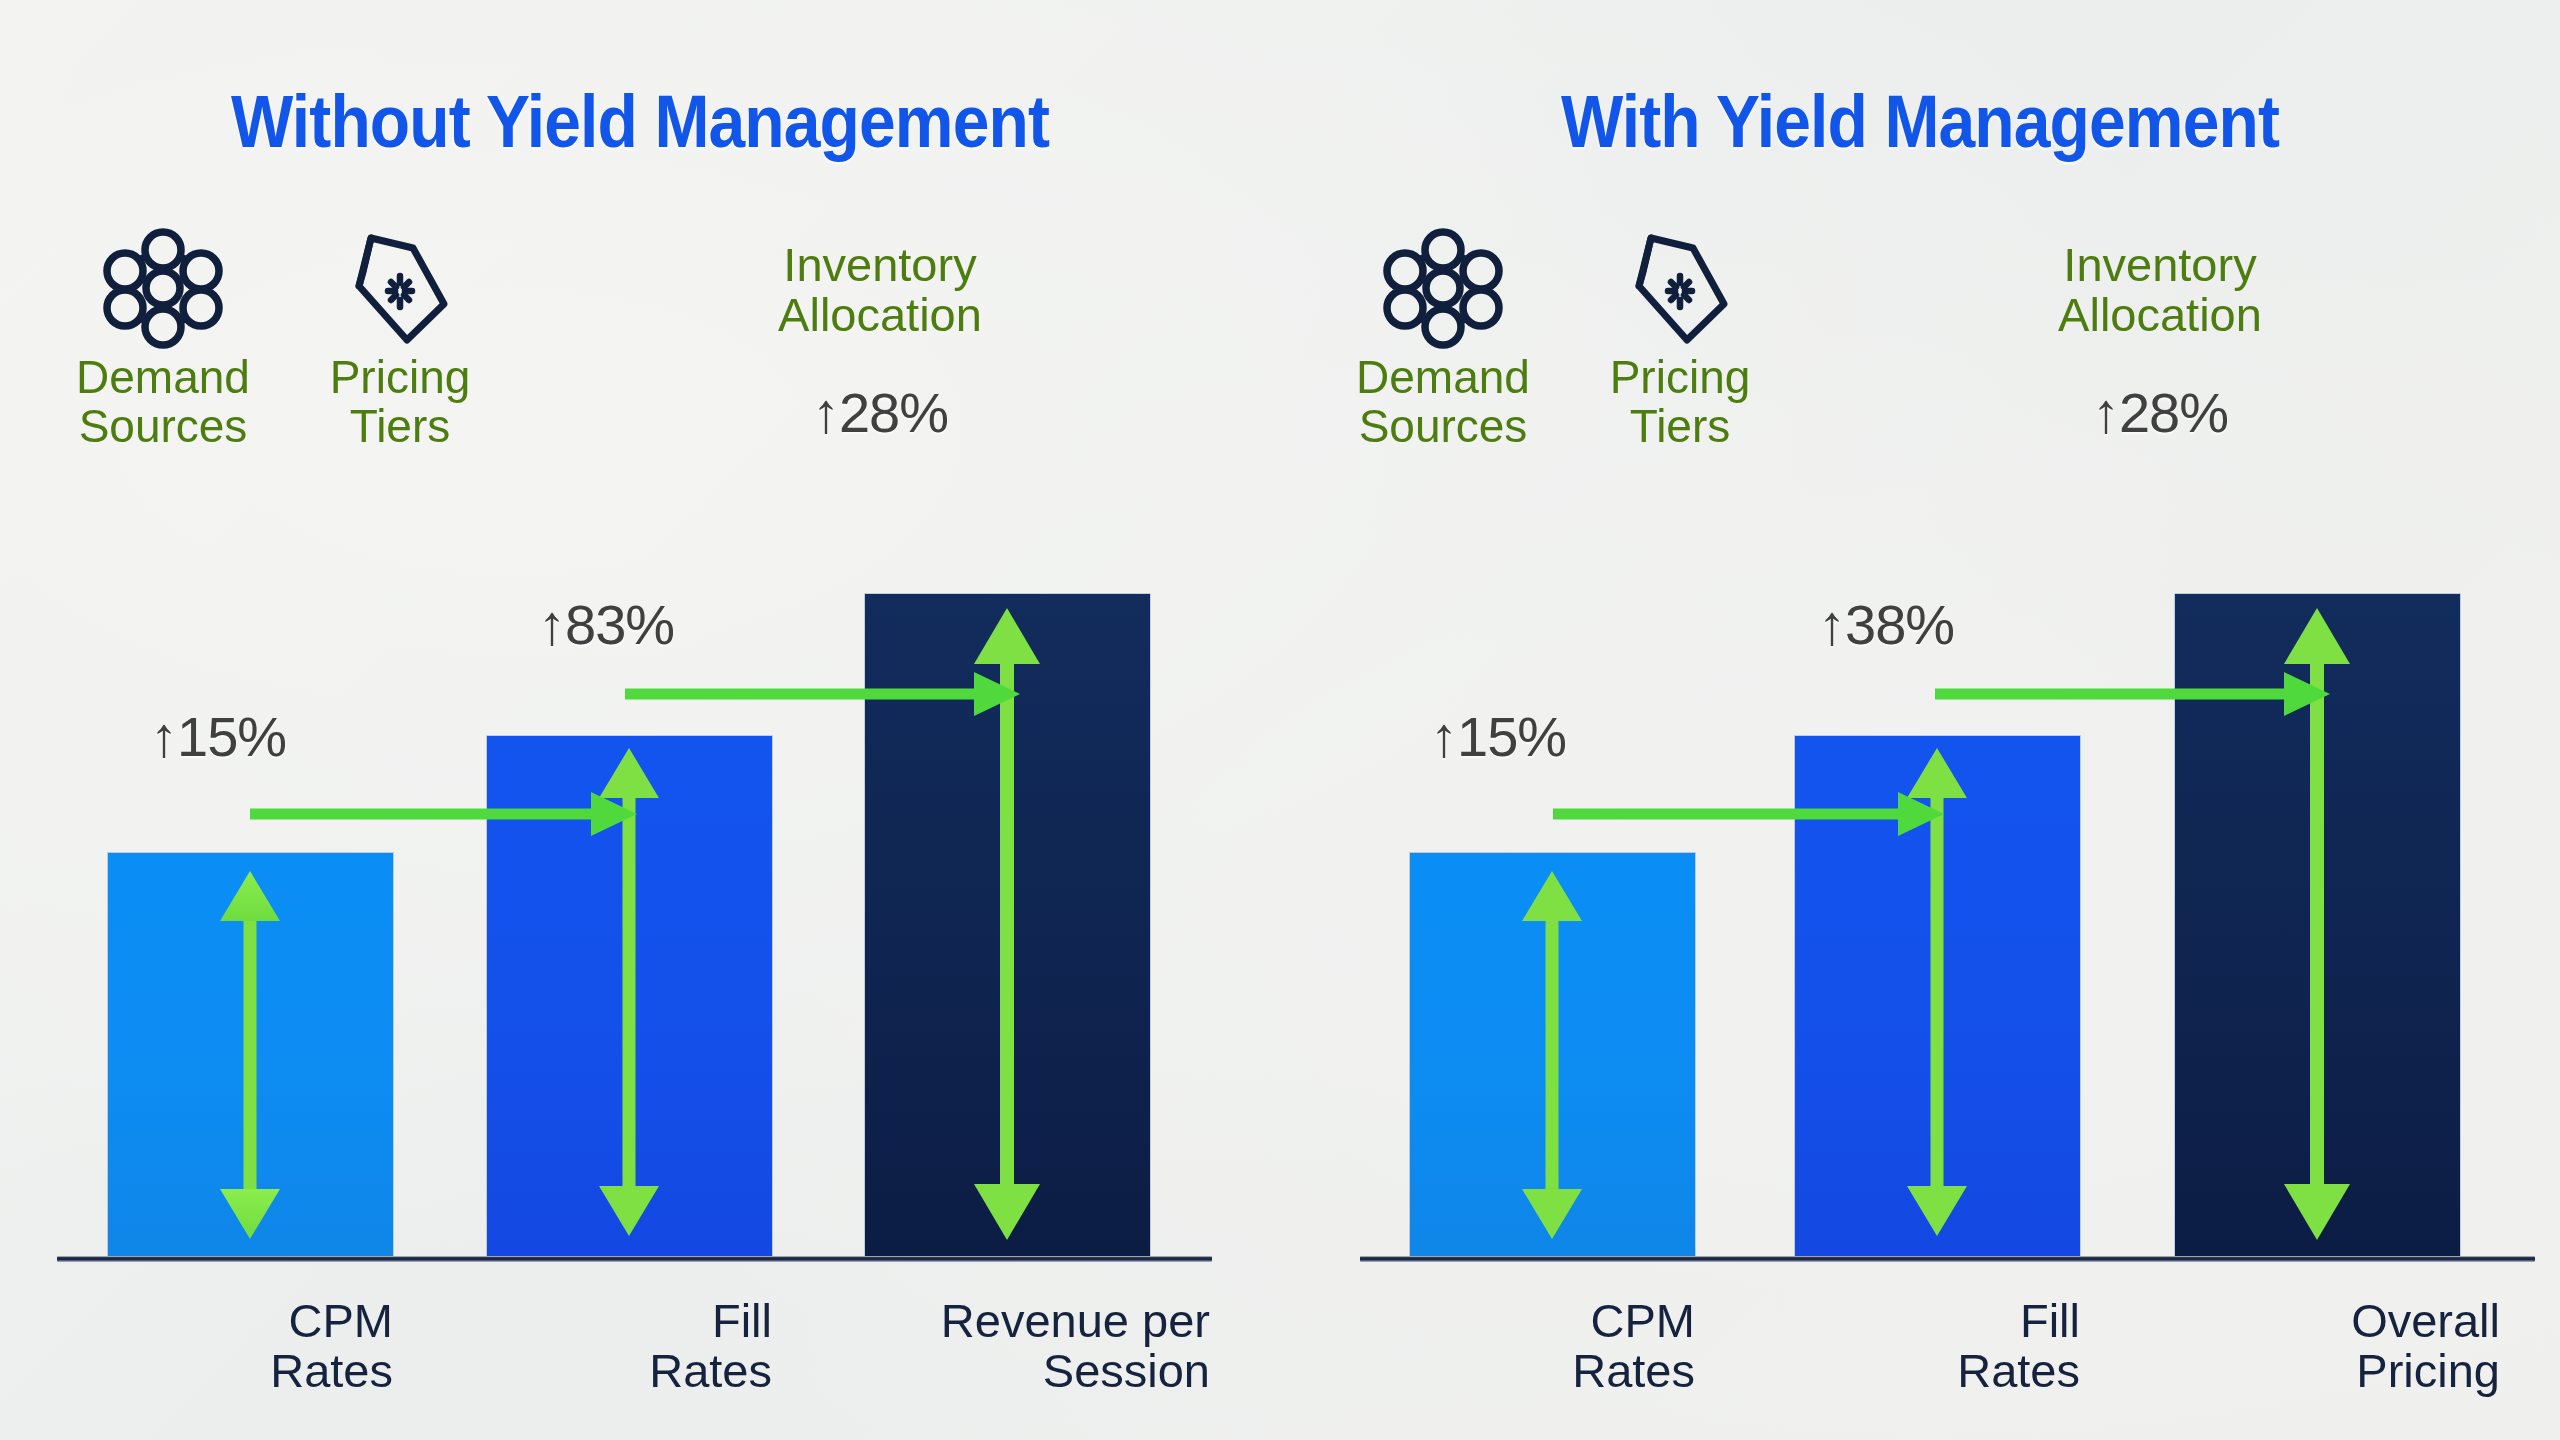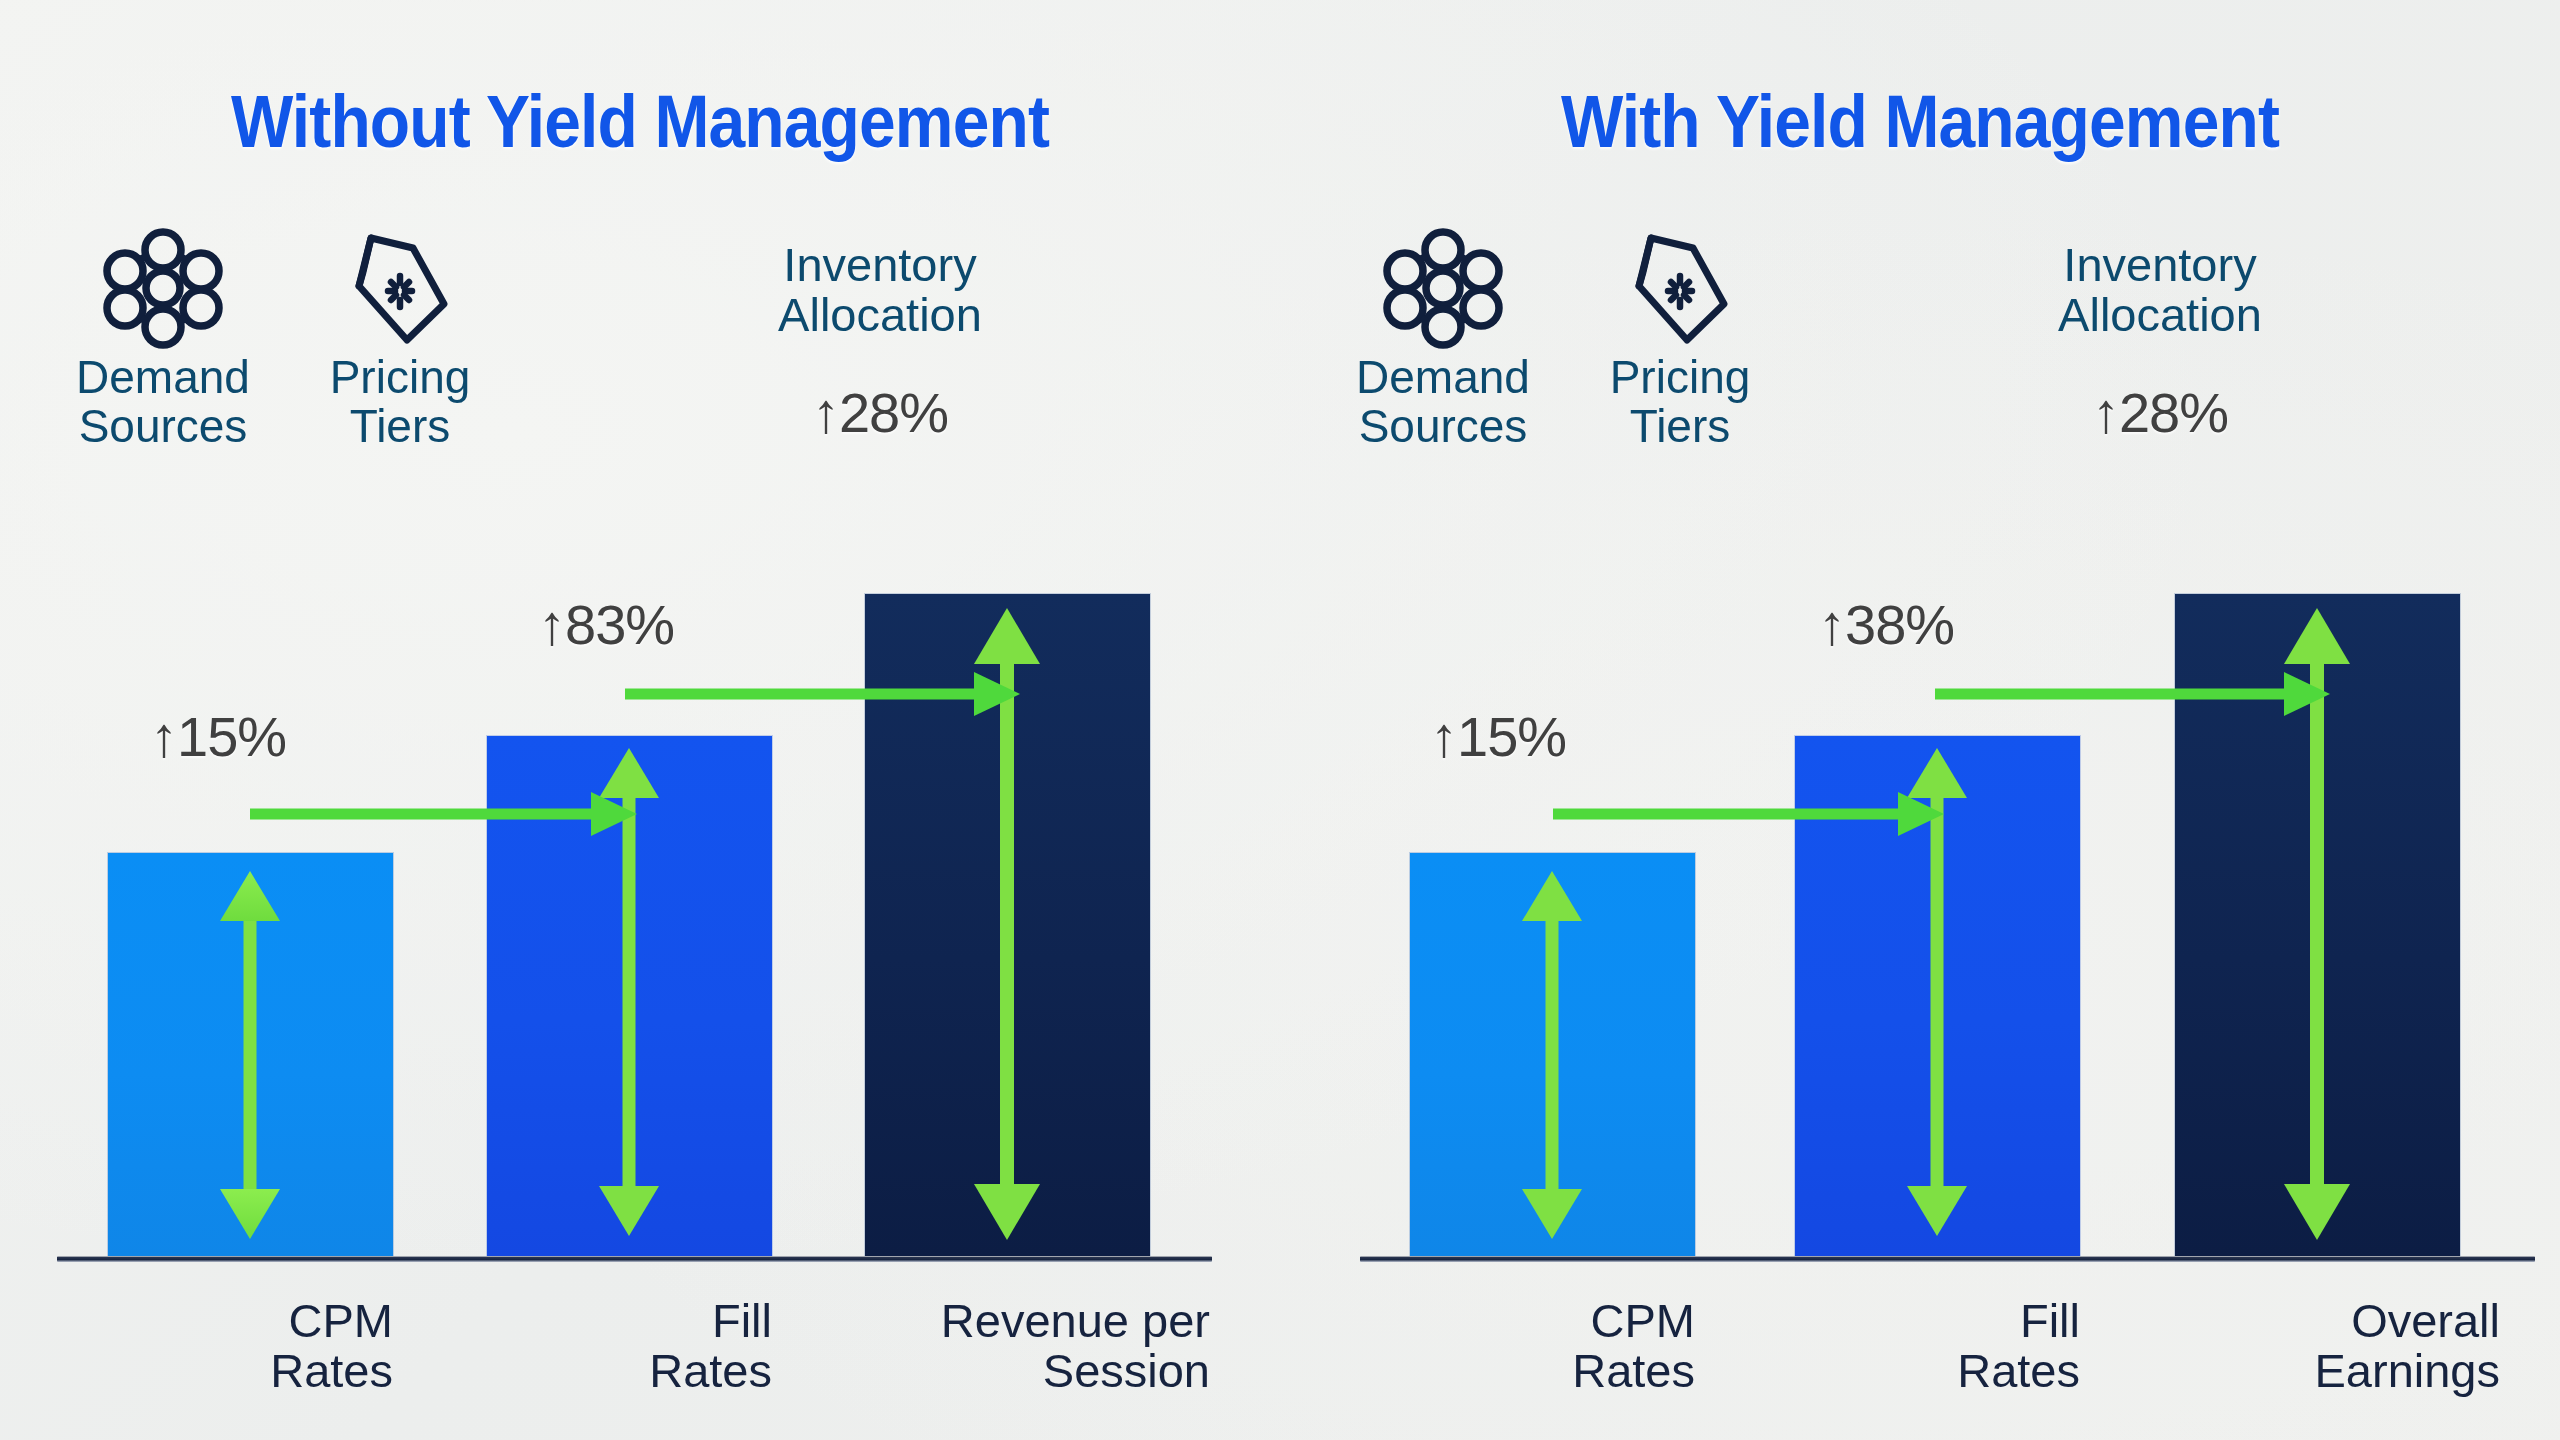--- a/index.html
+++ b/index.html
@@ -26,21 +26,21 @@
     color:#1156e8;
     transform:scaleX(.88);transform-origin:50% 50%;
     white-space:nowrap;
     text-shadow:0 2px 3px rgba(255,255,255,.85);
   }
 
   
   .head{position:absolute;text-align:center;}
   .head .icon{height:118px;display:flex;align-items:center;justify-content:center;}
   .head .hlabel{
-    font-size:46px;line-height:1.06;color:#0c4a6e;font-weight:400;
+    font-size:46px;line-height:1.06;color:#4d7c0f;font-weight:400;
     margin-top:6px;white-space:pre-line;
   }
   .head .hlabel.big{font-size:47px;}
   .pct{
     font-size:56px;font-weight:400;color:#404040;
     white-space:nowrap;letter-spacing:-1px;
     text-shadow:0 2px 2px rgba(255,255,255,.7);
   }
 
   
@@ -257,14 +257,14 @@
     <polygon points="400,30 354,8 354,52" fill="#4fd93c"></polygon>
   </svg>
 
   <div class="axis" style="left:80px;top:1212px;width:1175px;"></div>
 
   <div class="xlabel" style="left:130px;top:1252px;width:285px;">CPM
 Rates</div>
   <div class="xlabel" style="left:515px;top:1252px;width:285px;">Fill
 Rates</div>
   <div class="xlabel" style="left:855px;top:1252px;width:365px;">Overall
-Earnings</div>
+Pricing</div>
 </div>
 
 </body></html>

